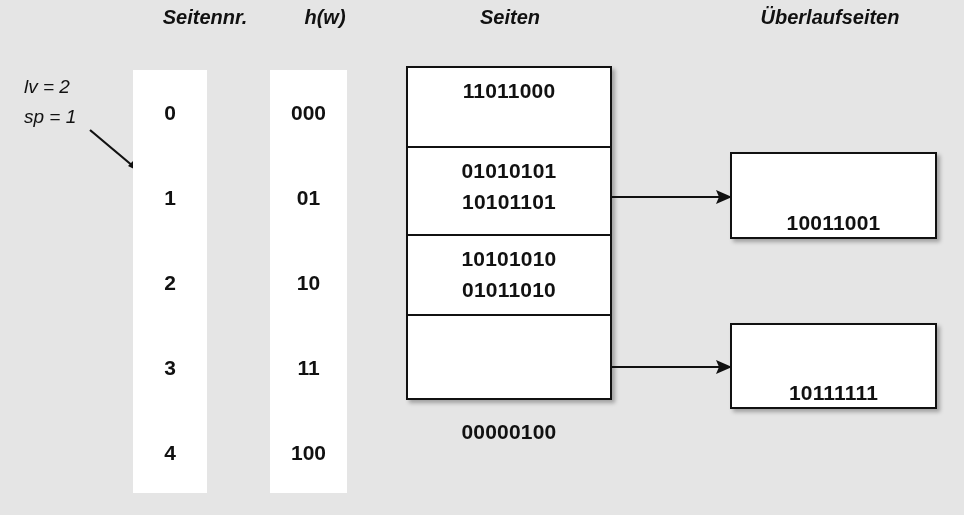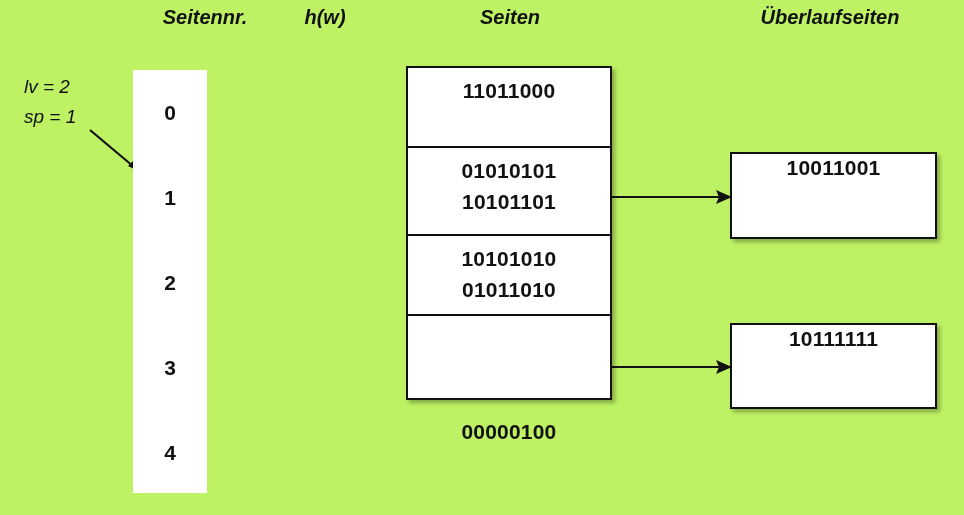--- a/index.html
+++ b/index.html
@@ -4,21 +4,21 @@
 <style>
   html, body {
     margin: 0;
     padding: 0;
     background: #f7f7f7;
   }
   #canvas {
     position: relative;
     width: 964px;
     height: 515px;
-    background: #bef264;
+    background: #e5e5e5;
     font-family: "Liberation Sans", sans-serif;
     overflow: hidden;
   }
 
   
   .col-header {
     position: absolute;
     font-style: italic;
     font-weight: 600;
     font-size: 20px;
@@ -111,23 +111,23 @@
   }
 
   
   .overflow-box {
     position: absolute;
     background: #ffffff;
     border: 2.5px solid #111111;
     box-sizing: border-box;
     box-shadow: 3px 3px 4px rgba(0,0,0,0.30);
     display: flex;
-    align-items: flex-start;
+    align-items: flex-end;
     justify-content: center;
-    padding-top: 0;
+    padding-top: 24px;
   }
   .overflow-box .page-line { line-height: 28px; }
   #ovf-0 { left: 730px; top: 152px; width: 207px; height: 87px; }
   #ovf-1 { left: 730px; top: 323px; width: 207px; height: 86px; }
 
   
   .connector {
     position: absolute;
     pointer-events: none;
   }
@@ -155,20 +155,27 @@
   </svg>
 
   <div class="plain-col" id="col-seitennr">
     <div class="plain-cell" style="top:0px">0</div>
     <div class="plain-cell" style="top:85px">1</div>
     <div class="plain-cell" style="top:170px">2</div>
     <div class="plain-cell" style="top:255px">3</div>
     <div class="plain-cell" style="top:340px">4</div>
   </div>
 
+  <div class="plain-col" id="col-hw">
+    <div class="plain-cell" style="top:0px">000</div>
+    <div class="plain-cell" style="top:85px">01</div>
+    <div class="plain-cell" style="top:170px">10</div>
+    <div class="plain-cell" style="top:255px">11</div>
+    <div class="plain-cell" style="top:340px">100</div>
+  </div>
 
   <div id="pages-table">
     <div class="page-row" style="top:0px; height:80px">
       <span class="page-line">11011000</span>
     </div>
     <div class="page-row" style="top:80px; height:88px">
       <span class="page-line">01010101</span>
       <span class="page-line">10101101</span>
     </div>
     <div class="page-row" style="top:168px; height:80px">

